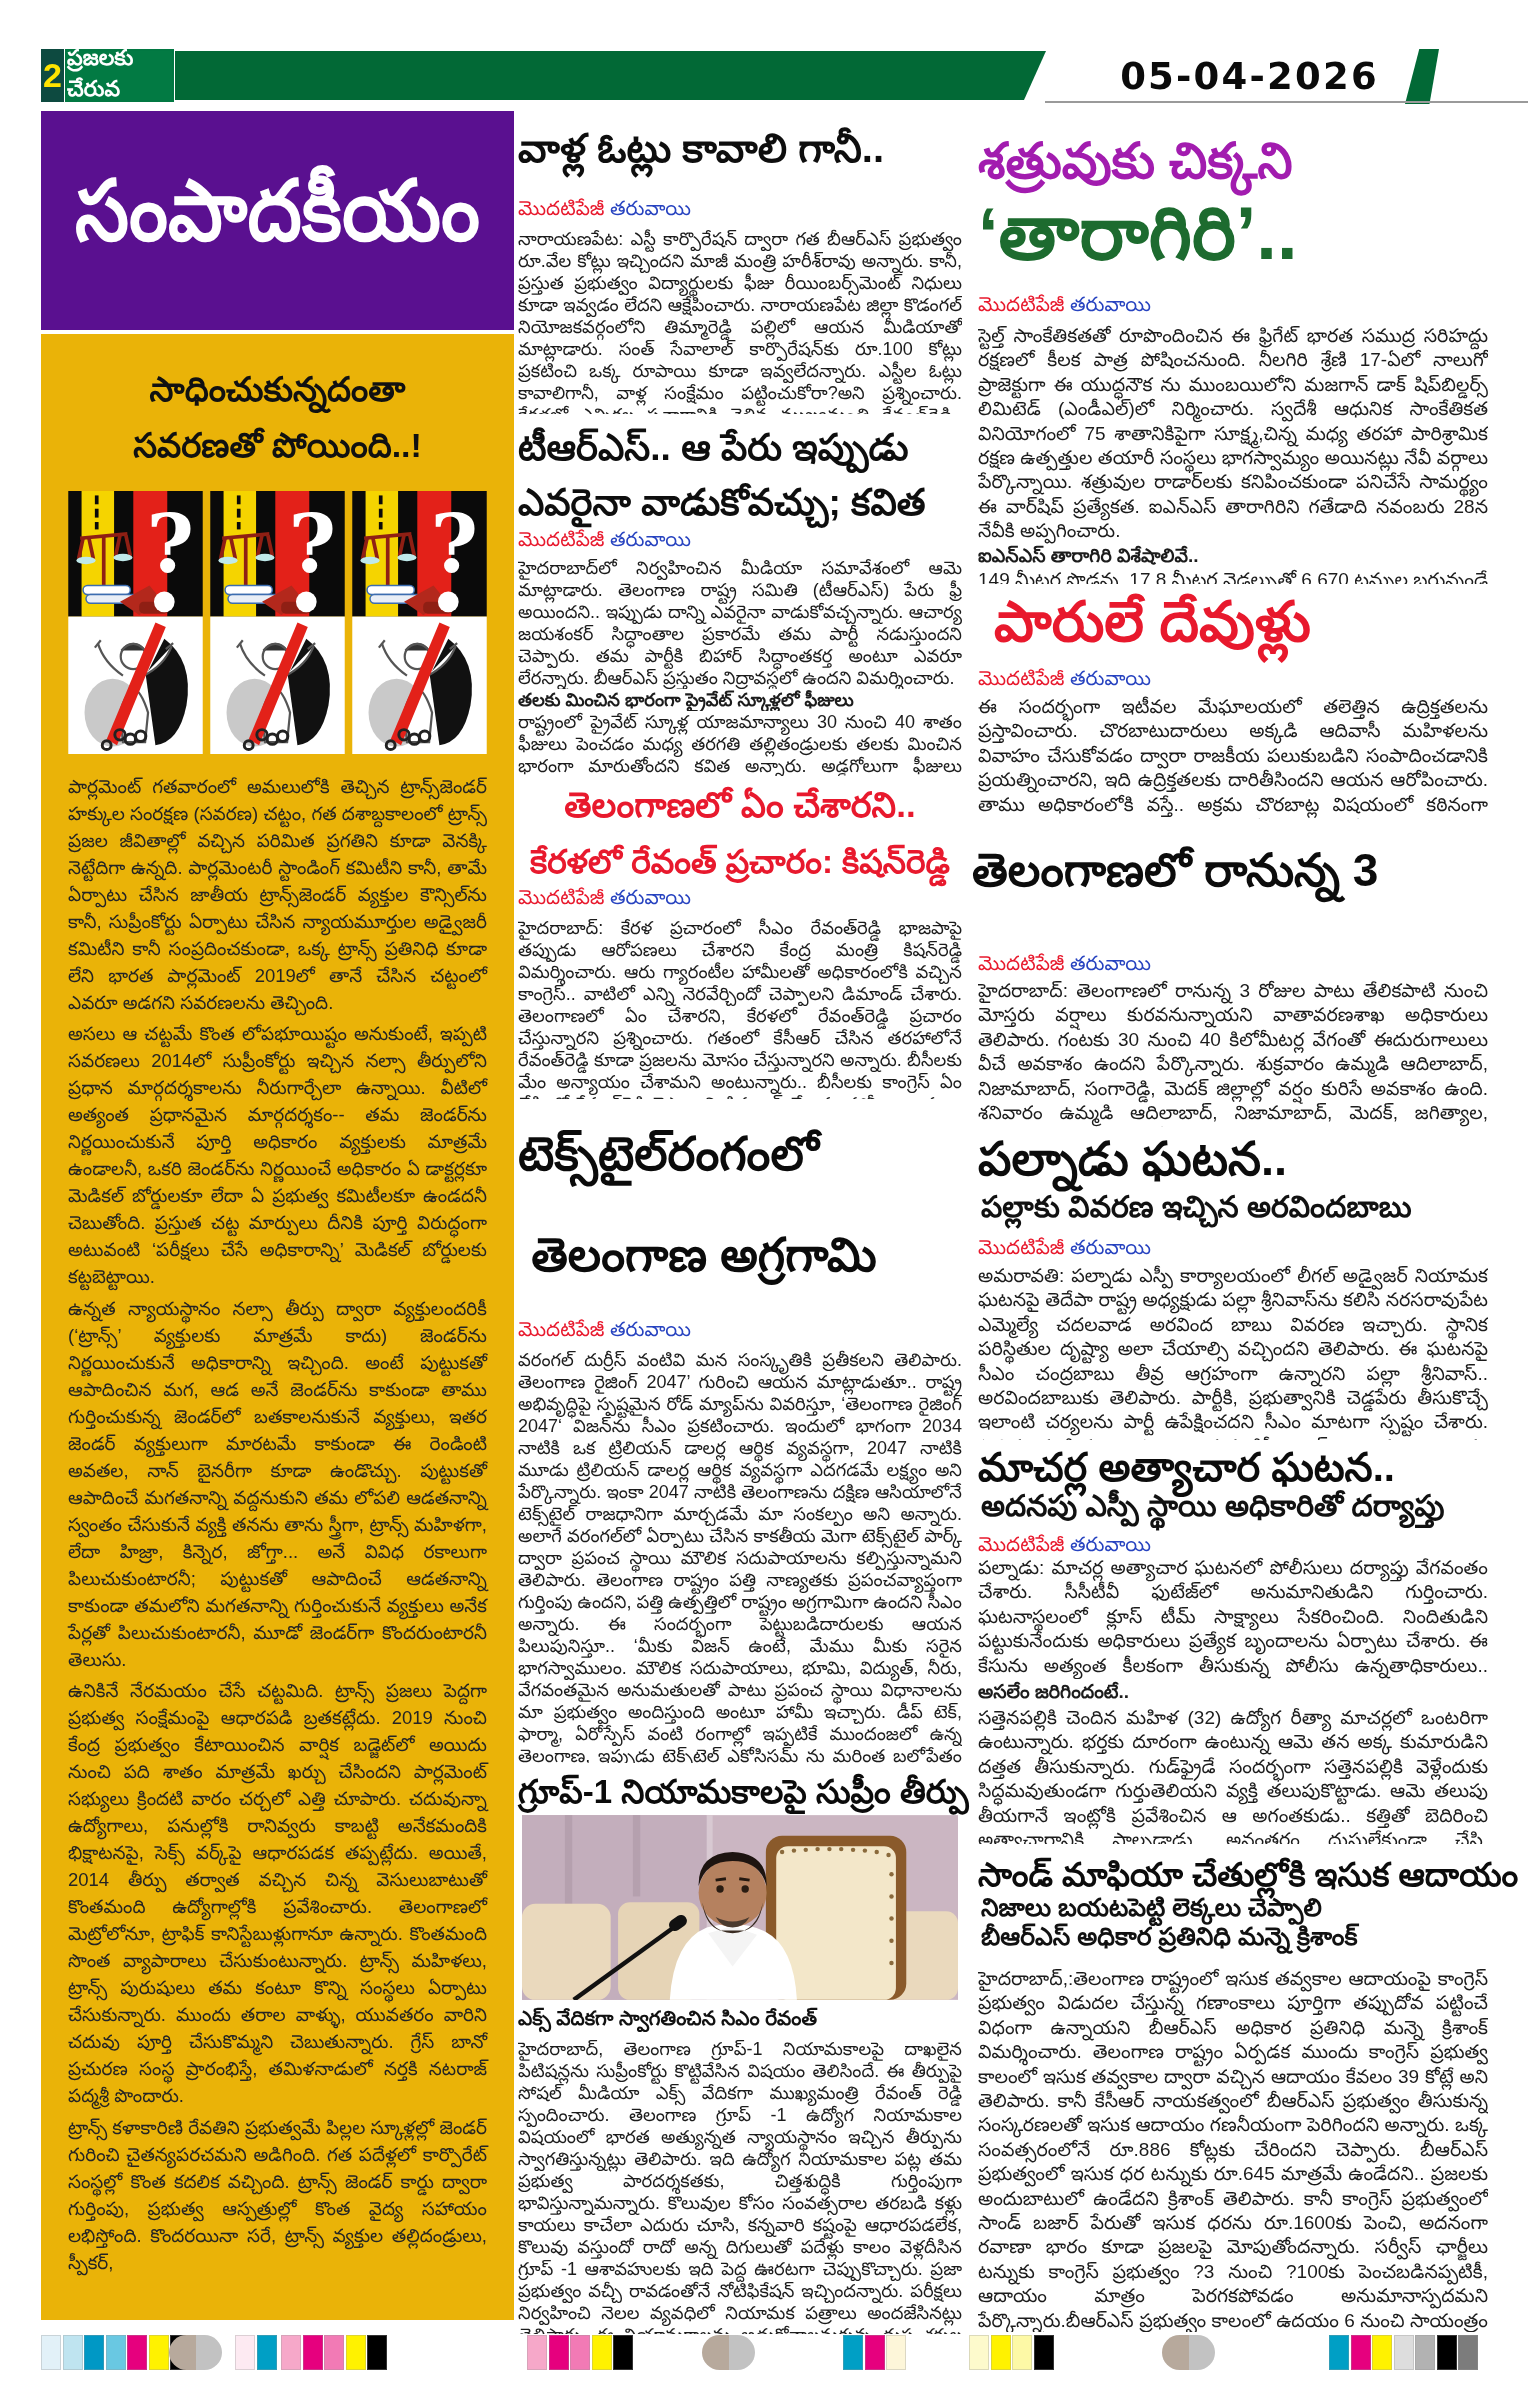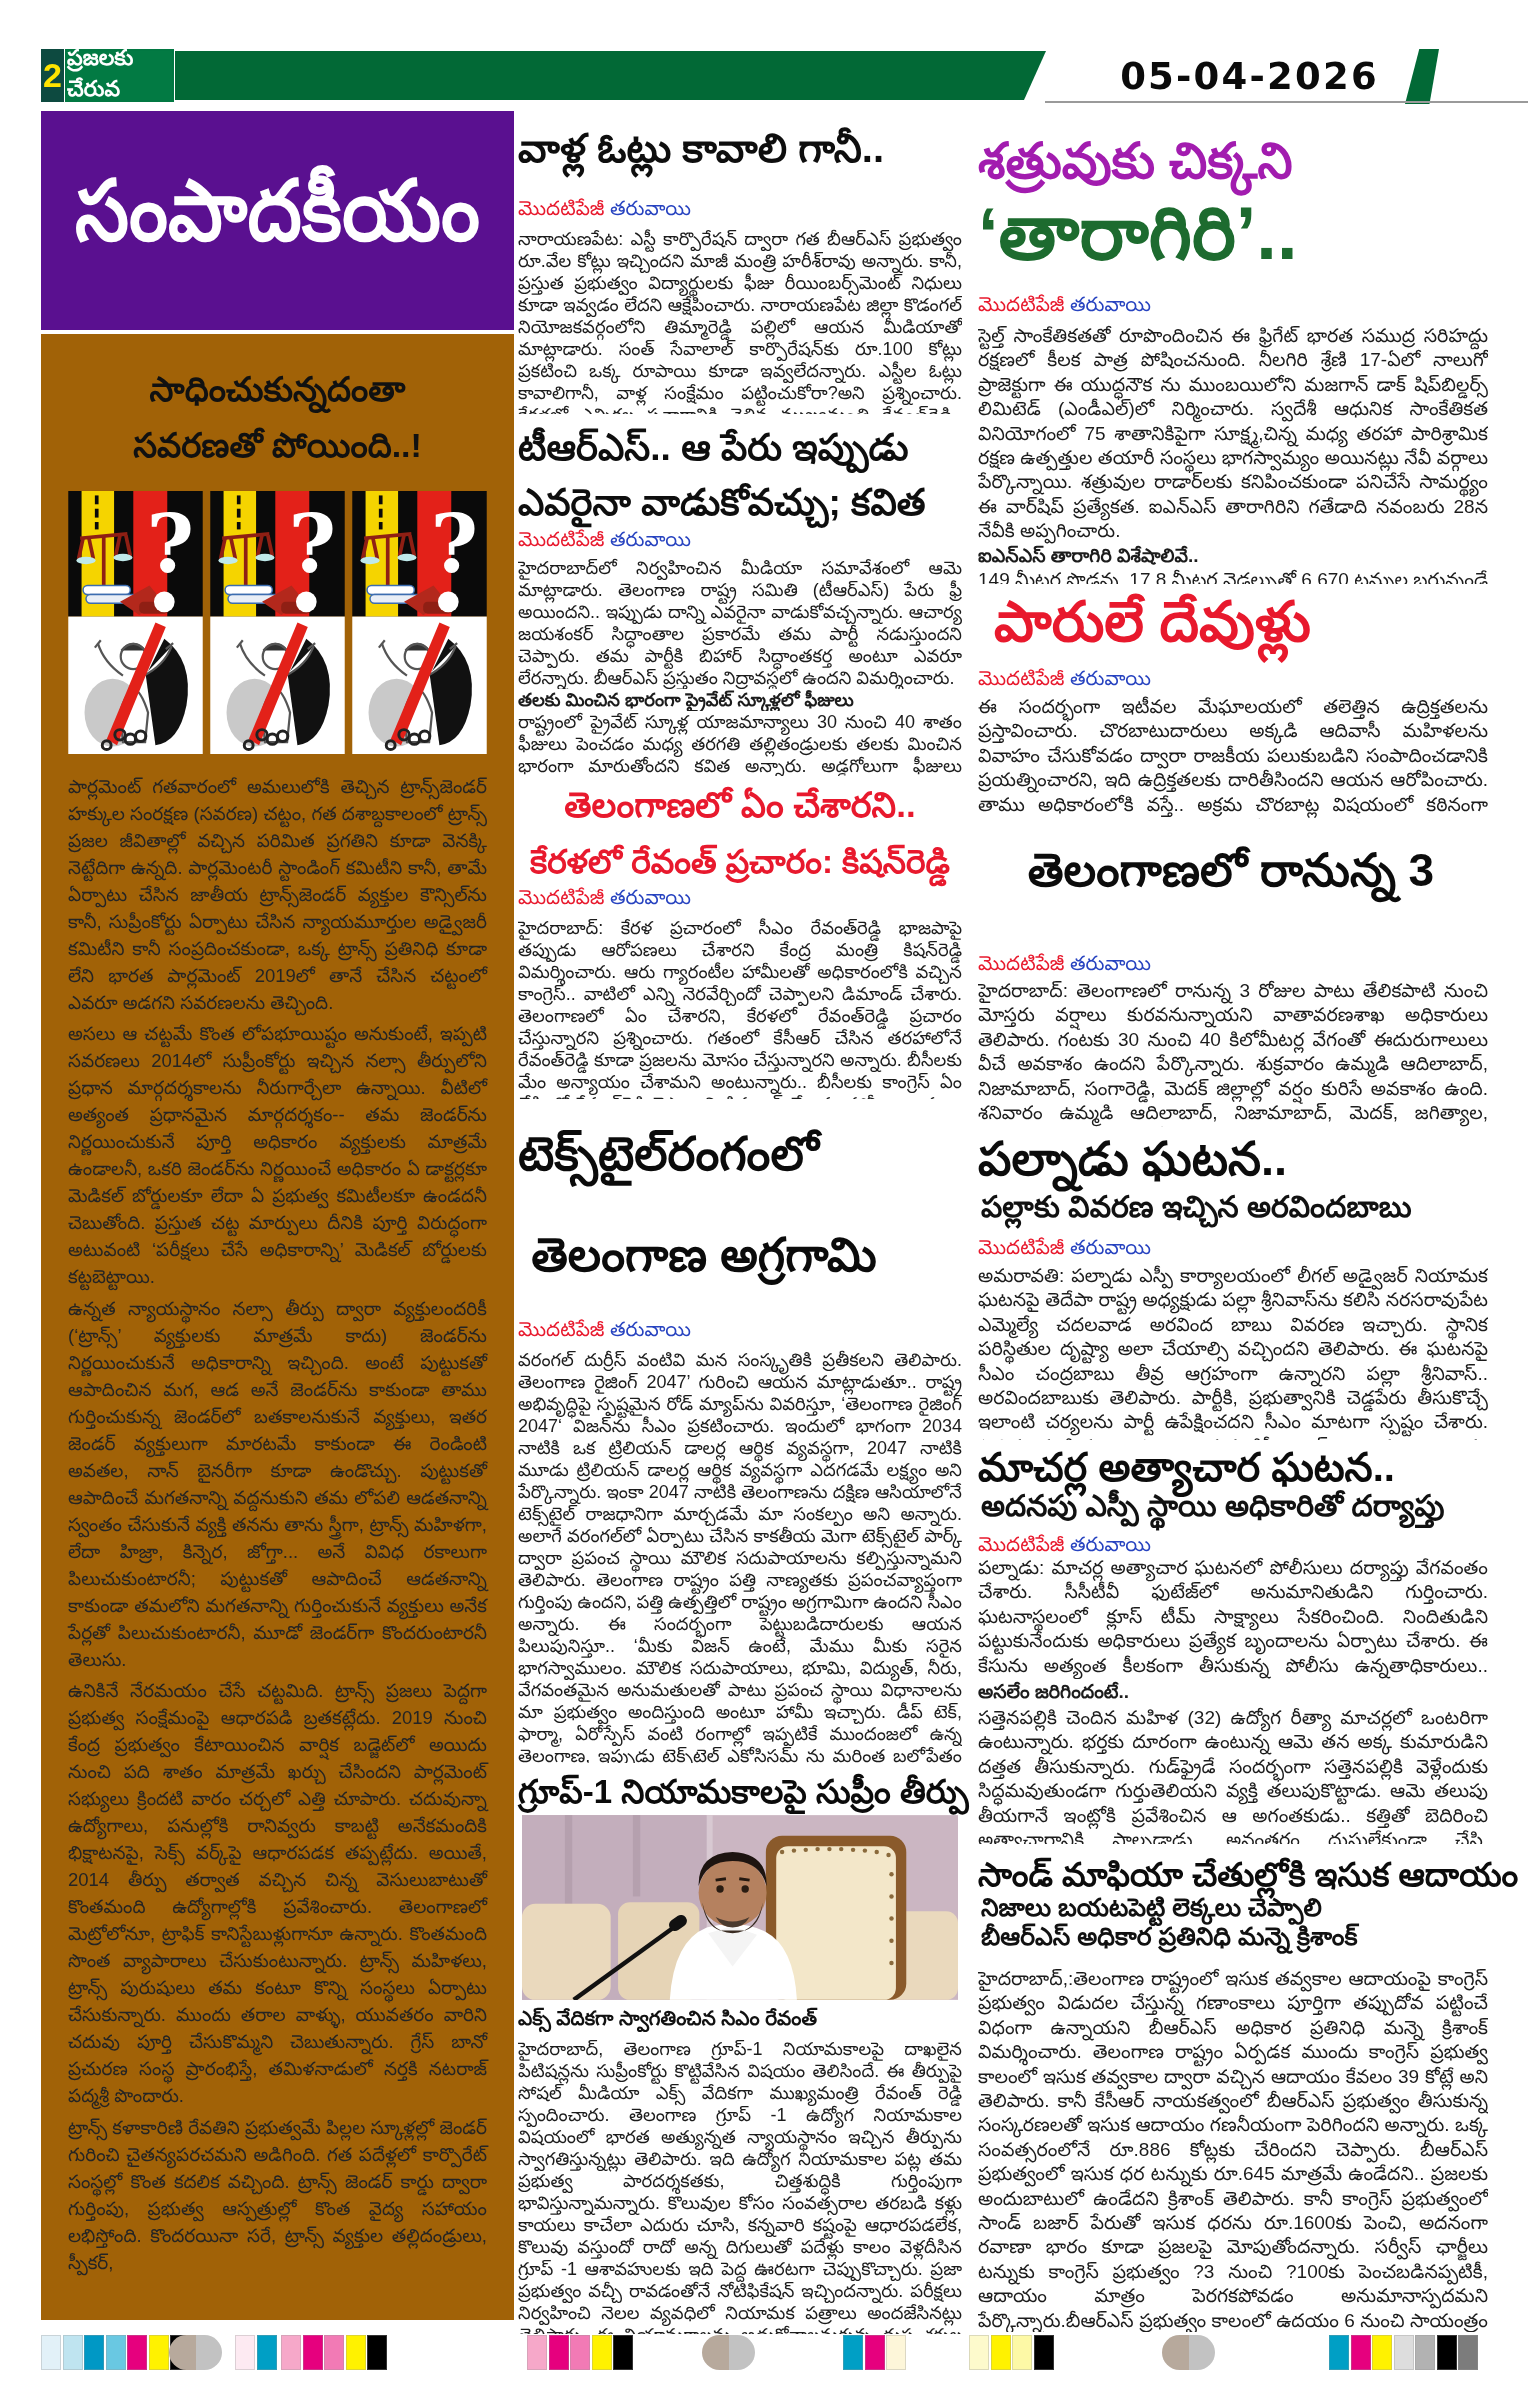--- a/index.html
+++ b/index.html
@@ -16,21 +16,21 @@
            clip-path:polygon(0 0,100% 0,calc(100% - 22px) 100%,0 100%);}
   .dateline{left:1109px;top:50px;width:281px;height:52px;display:flex;align-items:center;justify-content:center;
             font-size:37px;font-weight:bold;letter-spacing:2.2px;color:#0b0b0b;font-family:"DejaVu Sans", sans-serif;}
   .datewedge{left:1405px;top:49px;width:34px;height:55px;background:#026936;
              clip-path:polygon(42% 0,100% 0,72% 100%,0 100%);}
   .headrule{left:1045px;top:101px;width:484px;height:1.5px;background:#9a9a9a;}
 
   
   .ed-title{left:41px;top:111px;width:473px;height:219px;background:#5a1090;display:flex;align-items:center;justify-content:center;}
   .ed-title span{color:#ffffff;font-size:77px;font-weight:bold;font-family:"DejaVu Serif", serif;transform:scaleY(1.1);}
-  .ed-panel{left:41px;top:334px;width:473px;height:1986px;background:#a16207;box-sizing:border-box;padding:27px 27px 0 27px;overflow:hidden;}
+  .ed-panel{left:41px;top:334px;width:473px;height:1986px;background:#eab308;box-sizing:border-box;padding:27px 27px 0 27px;overflow:hidden;}
   .ed-head{font-size:34px;font-weight:bold;text-align:center;line-height:56px;color:#111;}
   .ed-cartoons{margin-top:18px;display:flex;justify-content:space-between;}
   .ed-cartoons svg{display:block;}
   .ed-body{margin-top:19px;font-size:18.5px;line-height:27px;text-align:justify;color:#242424;}
   .ed-body p{margin:0 0 4.4px 0;text-indent:0;}
 
   
   .tagline{font-size:20px;font-weight:normal;white-space:nowrap;}
   .tag-red{color:#e8192d;}
   .tag-blue{color:#2743c0;}
@@ -47,21 +47,21 @@
   .m-hred2{font-size:33px;font-weight:bold;color:#e8192d;text-align:center;white-space:nowrap;margin-top:13.3px;}
   .m-h4{font-size:47px;font-weight:bold;line-height:101px;color:#0b0b0b;}
   .m-h5{font-size:33px;font-weight:bold;white-space:nowrap;color:#0b0b0b;}
   .m-caption{font-size:20px;font-weight:bold;color:#111;}
 
   
   .rcol{left:972px;top:0;width:518px;height:2401px;}
   .r-h1a{font-size:50px;font-weight:bold;color:#a21caf;white-space:nowrap;}
   .r-h1b{font-size:74px;font-weight:bold;color:#1d6b2f;white-space:nowrap;}
   .r-h2red{font-size:56px;font-weight:bold;color:#e8192d;white-space:nowrap;}
-  .r-h3{font-size:46px;font-weight:bold;text-align:center;line-height:86px;color:#0c0c0c;}
+  .r-h3{font-size:46px;font-weight:bold;text-align:left;line-height:86px;color:#0c0c0c;}
   .r-h4{font-size:47px;font-weight:bold;white-space:nowrap;color:#0c0c0c;}
   .r-sub{font-size:30px;font-weight:bold;white-space:nowrap;color:#111;}
   .r-h5{font-size:40px;font-weight:bold;white-space:nowrap;color:#0c0c0c;}
   .r-h6{font-size:33px;font-weight:bold;white-space:nowrap;color:#0c0c0c;}
   .r-sub2{font-size:25px;font-weight:bold;white-space:nowrap;color:#111;}
 
   
   .colorbar{left:0;top:2335px;width:1528px;height:38px;}
   .cb-group{position:absolute;top:0;height:35px;display:flex;gap:1.5px;}
   .cb-sw{width:20px;height:35px;border:0.7px solid #99999955;box-sizing:border-box;}

